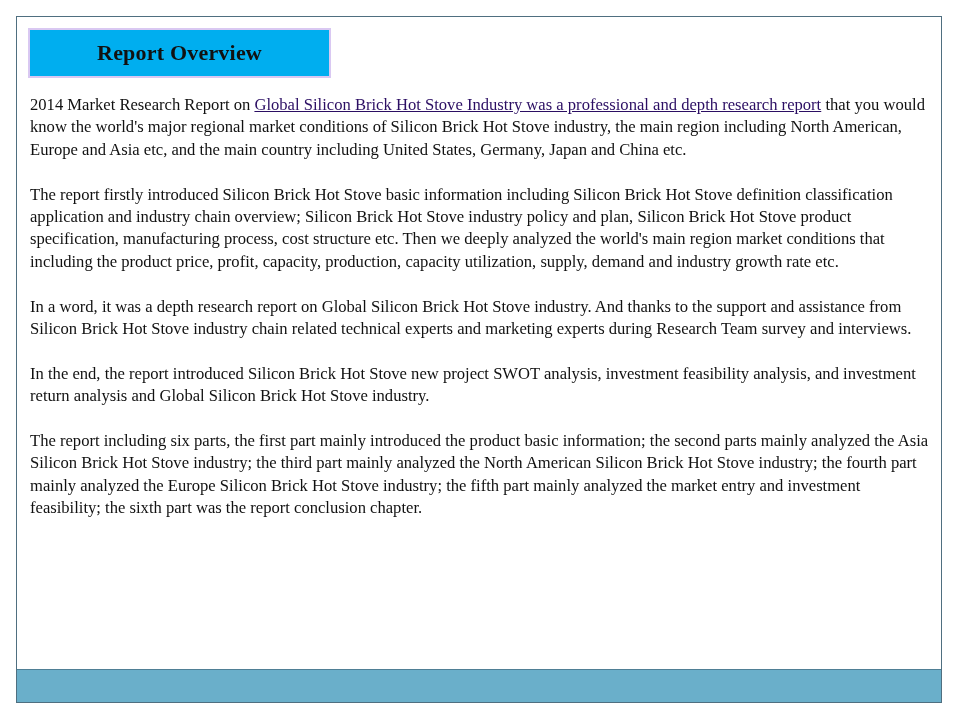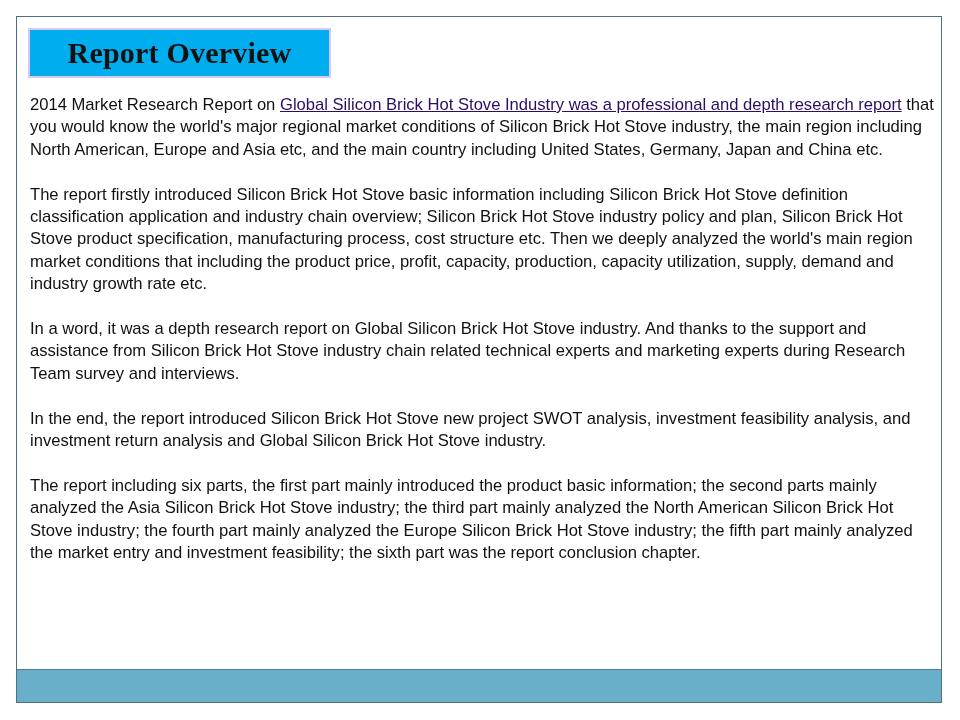--- a/index.html
+++ b/index.html
@@ -29,31 +29,31 @@
       background: #00aeef;
       border: 2px solid #d9c8f2;
       box-sizing: border-box;
       display: flex;
       align-items: center;
       justify-content: center;
     }
     .title-text {
       font-family: "Liberation Serif", "DejaVu Serif", serif;
       font-weight: bold;
-      font-size: 30px;
+      font-size: 22px;
       color: #111111;
       letter-spacing: 0.2px;
       white-space: nowrap;
     }
     .content {
       position: absolute;
       left: 13px;
       top: 77px;
       width: 905px;
-      font-family: Liberation Sans, sans-serif;
+      font-family: Liberation Serif, serif;
       font-size: 16.6px;
       line-height: 22.4px;
       color: #111111;
     }
     .content p {
       margin: 0 0 22.4px 0;
     }
     .content a {
       color: #2b0e63;
       text-decoration: underline;

